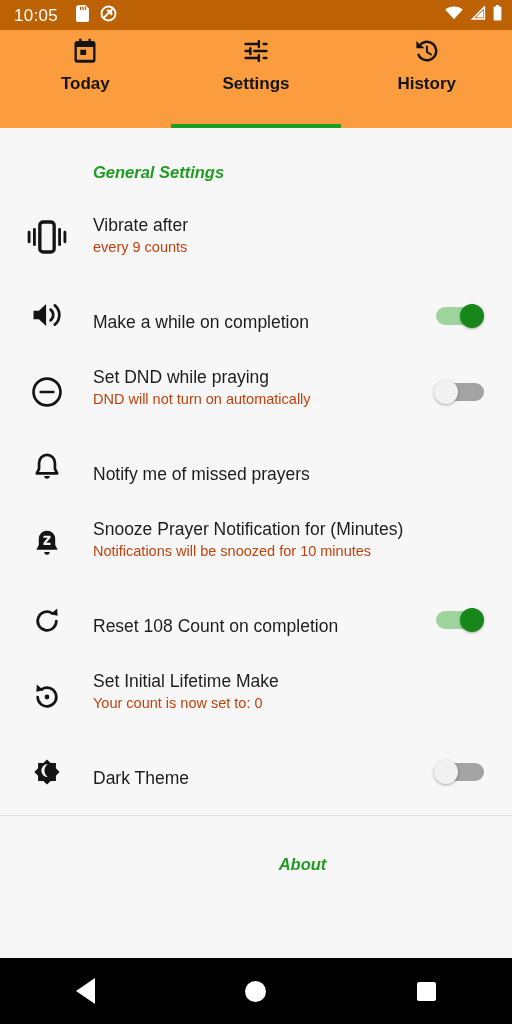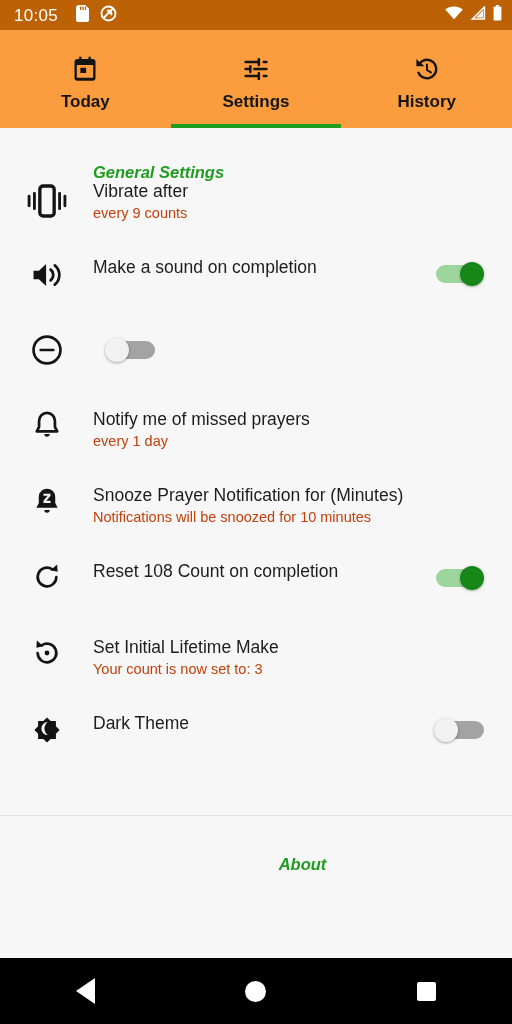--- a/index.html
+++ b/index.html
@@ -22,40 +22,40 @@
   .status-right-icons { margin-left: auto; display: flex; align-items: center; gap: 7px; }
   .sicon { display: block; }
 
   
   .tabbar {
     height: 98px; background: #fb9d3e; display: flex; flex: 0 0 98px;
     position: relative;
   }
   .tab {
     flex: 1 1 0; display: flex; flex-direction: column;
-    align-items: center; justify-content: center; gap: 9px;
+    align-items: center; gap: 9px;
     position: relative; padding-top: 6px;
   }
   .tab-label { font-size: 17px; font-weight: bold; color: #141414; line-height: 1; }
   .tab-icon { height: 30px; display: flex; align-items: center; justify-content: center; }
   .tab.active::after {
     content: ""; position: absolute; left: 0; right: 0; bottom: 0;
     height: 4px; background: #1f9d20;
   }
 
   
   .content { flex: 1 1 auto; background: #f7f7f7; overflow: hidden; position: relative; }
 
   .section-header {
     color: #1f9d20; font-size: 16.5px; font-weight: bold;
     padding: 36px 0 0 93px; line-height: 1; font-style: italic;
   }
   .section-header.about { padding-top: 40px; text-align: center; }
 
-  .row { display: flex; align-items: flex-start; min-height: 76px; padding: 0 24px 0 0; position: relative; }
+  .row { display: flex; align-items: flex-end; min-height: 76px; padding: 0 24px 0 0; position: relative; }
   .row-icon { width: 93px; flex: 0 0 93px; display: flex; align-items: center; justify-content: center; }
   .row-text { flex: 1 1 auto; display: flex; flex-direction: column; gap: 4px; }
   .row-title { font-size: 17.5px; color: #1d1d1d; line-height: 1.18; }
   .row-sub { font-size: 14.5px; color: #c2410c; line-height: 1.18; }
 
   
   .toggle { width: 56px; height: 34px; position: relative; flex: 0 0 56px; margin-left: 10px; }
   .toggle .track {
     position: absolute; top: 8px; height: 18px; width: 44px; border-radius: 9px;
   }
@@ -191,51 +191,54 @@
 
     <div class="row">
       <span class="row-icon">
         <svg width="36" height="36" viewBox="0 0 24 24">
             <path fill="#141414" d="M3 9.2h3.6L11.4 4.6v14.8L6.6 14.8H3z"></path>
             <path fill="none" stroke="#141414" stroke-width="1.8" stroke-linecap="round" d="M14.4 8.4a4.6 4.6 0 0 1 0 7.2"></path>
             <path fill="none" stroke="#141414" stroke-width="1.8" stroke-linecap="round" d="M17.2 5.6a8.3 8.3 0 0 1 0 12.8"></path>
           </svg>
       </span>
       <span class="row-text">
-        <span class="row-title">Make a sound on completion</span>
+        <span class="row-title">Make a while on completion</span>
       </span>
       <span class="toggle on">
         <span class="track"></span>
         <span class="thumb"></span>
       </span>
     </div>
 
     <div class="row">
       <span class="row-icon">
         <svg width="34" height="34" viewBox="0 0 24 24">
             <circle cx="12" cy="12" r="9.5" fill="none" stroke="#141414" stroke-width="1.9"></circle>
             <rect x="6.6" y="11.05" width="10.8" height="1.9" rx=".9" fill="#141414"></rect>
           </svg>
       </span>
+      <span class="row-text">
+        <span class="row-title">Set DND while praying</span>
+        <span class="row-sub">DND will not turn on automatically</span>
+      </span>
       <span class="toggle off">
         <span class="track"></span>
         <span class="thumb"></span>
       </span>
     </div>
 
     <div class="row">
       <span class="row-icon">
         <svg width="34" height="34" viewBox="0 0 24 24">
             <path fill="none" stroke="#141414" stroke-width="1.9" stroke-linejoin="round" d="M12 2.8a5.6 5.6 0 0 1 5.6 5.6v4.2l1.6 3.2H4.8l1.6-3.2V8.4A5.6 5.6 0 0 1 12 2.8z"></path>
             <path fill="#141414" d="M10.1 17.6h3.8a1.9 1.9 0 0 1-3.8 0z"></path>
           </svg>
       </span>
       <span class="row-text">
         <span class="row-title">Notify me of missed prayers</span>
-        <span class="row-sub">every 1 day</span>
       </span>
     </div>
 
     <div class="row">
       <span class="row-icon">
         <svg width="34" height="34" viewBox="0 0 24 24">
             <path fill="#141414" d="M12 2.6a5.8 5.8 0 0 1 5.8 5.8v4.3l1.7 3.3H4.5l1.7-3.3V8.4A5.8 5.8 0 0 1 12 2.6z"></path>
             <path fill="#141414" d="M10.1 17.6h3.8a1.9 1.9 0 0 1-3.8 0z"></path>
             <path fill="#f7f7f7" d="M9.5 6.1h5v1.5l-3 3.6h3v1.5h-5v-1.5l3-3.6h-3z"></path>
           </svg>
@@ -265,21 +268,21 @@
     <div class="row">
       <span class="row-icon">
         <svg width="32" height="32" viewBox="0 0 24 24">
             <path fill="none" stroke="#141414" stroke-width="2" stroke-linecap="round" d="M5 12a7 7 0 1 0 3.1-5.8"></path>
             <path fill="#141414" d="M4.4 2.6 4 8.1l5.4-1.2z"></path>
             <circle cx="12" cy="12" r="1.8" fill="#141414"></circle>
           </svg>
       </span>
       <span class="row-text">
         <span class="row-title">Set Initial Lifetime Make</span>
-        <span class="row-sub">Your count is now set to: 3</span>
+        <span class="row-sub">Your count is now set to: 0</span>
       </span>
     </div>
 
     <div class="row">
       <span class="row-icon">
         <svg width="34" height="34" viewBox="0 0 24 24">
             <path fill="#141414" d="M12 1.3 14.6 3.9 18.3 3.9 18.3 7.6 20.9 10.2 18.3 12.8 18.3 16.5 14.6 16.5 12 19.1 9.4 16.5 5.7 16.5 5.7 12.8 3.1 10.2 5.7 7.6 5.7 3.9 9.4 3.9z" transform="translate(0,1.8)"></path>
             <path fill="#f7f7f7" d="M12.6 6.4a4.6 4.6 0 1 0 0 9.2 5.6 5.6 0 0 1 0-9.2z"></path>
           </svg>
       </span>

